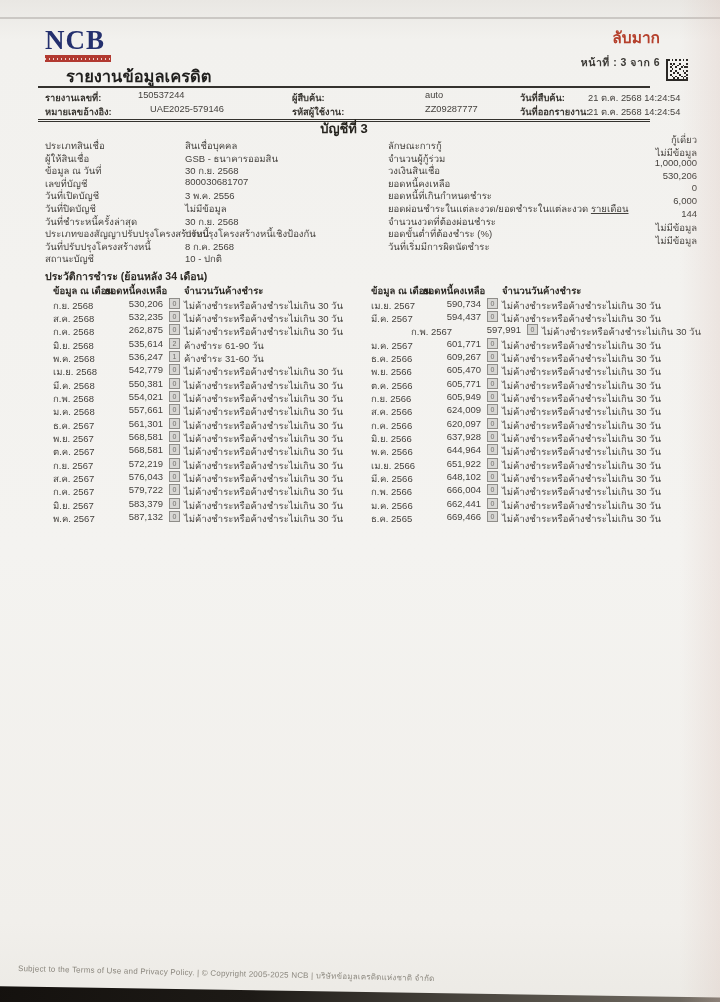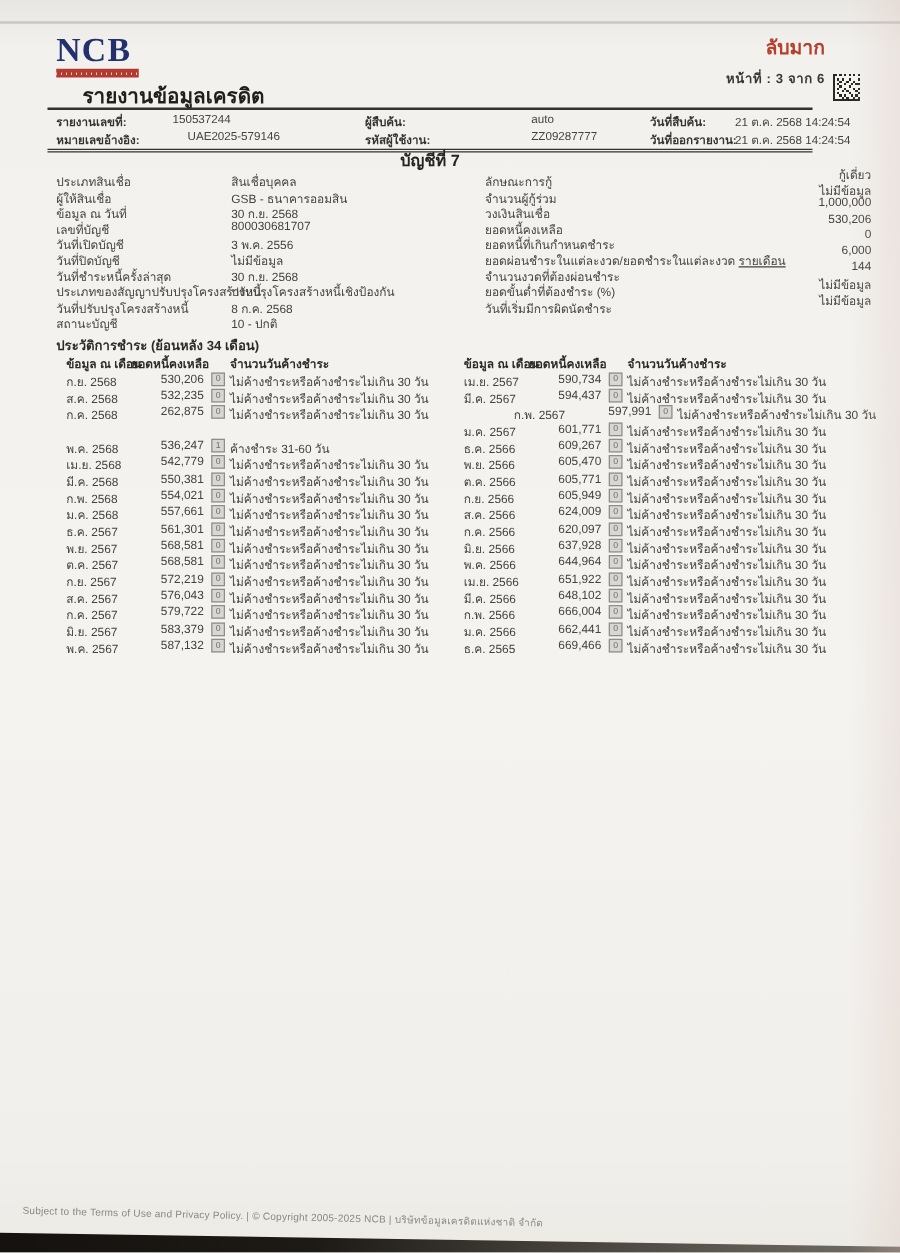--- a/index.html
+++ b/index.html
@@ -164,21 +164,21 @@
       <rect x="3" y="9" width="1" height="1"></rect>
         <rect x="5" y="9" width="1" height="1"></rect>
         <rect x="8" y="9" width="1" height="1"></rect>
         <rect x="10" y="9" width="1" height="1"></rect>
       <rect x="4" y="10" width="1" height="1"></rect>
         <rect x="6" y="10" width="1" height="1"></rect>
         <rect x="9" y="10" width="1" height="1"></rect>
     </g>
   </svg>
 
-  <div class="acct-title">บัญชีที่ 7</div>
+  <div class="acct-title">บัญชีที่ 3</div>
   <div id="acct-details">
       <span class="acct-row-label acct-left-label" style="top: 138px;">ประเภทสินเชื่อ</span>
       <span class="acct-row-value acct-left-value" style="top: 138px;">สินเชื่อบุคคล</span>
       <span class="acct-row-label acct-left-label" style="top: 150.6px;">ผู้ให้สินเชื่อ</span>
       <span class="acct-row-value acct-left-value" style="top: 150.6px;">GSB - ธนาคารออมสิน</span>
       <span class="acct-row-label acct-left-label" style="top: 163.2px;">ข้อมูล ณ วันที่</span>
       <span class="acct-row-value acct-left-value" style="top: 163.2px;">30 ก.ย. 2568</span>
       <span class="acct-row-label acct-left-label" style="top: 175.8px;">เลขที่บัญชี</span>
       <span class="acct-row-value acct-left-value" style="top: 175.8px;">800030681707</span>
       <span class="acct-row-label acct-left-label" style="top: 188.4px;">วันที่เปิดบัญชี</span>
@@ -229,20 +229,26 @@
         <span class="h-bal">532,235</span>
         <span class="h-ic">0</span>
         <span class="h-st">ไม่ค้างชำระหรือค้างชำระไม่เกิน 30 วัน</span>
       </div>
       <div class="hist-row" style="top: 41.2px;">
         <span class="h-month">ก.ค. 2568</span>
         <span class="h-bal">262,875</span>
         <span class="h-ic">0</span>
         <span class="h-st">ไม่ค้างชำระหรือค้างชำระไม่เกิน 30 วัน</span>
       </div>
+      <div class="hist-row" style="top: 54.55px;">
+        <span class="h-month">มิ.ย. 2568</span>
+        <span class="h-bal">535,614</span>
+        <span class="h-ic">2</span>
+        <span class="h-st">ค้างชำระ 61-90 วัน</span>
+      </div>
       <div class="hist-row" style="top: 67.9px;">
         <span class="h-month">พ.ค. 2568</span>
         <span class="h-bal">536,247</span>
         <span class="h-ic">1</span>
         <span class="h-st">ค้างชำระ 31-60 วัน</span>
       </div>
       <div class="hist-row" style="top: 81.25px;">
         <span class="h-month">เม.ย. 2568</span>
         <span class="h-bal">542,779</span>
         <span class="h-ic">0</span>

